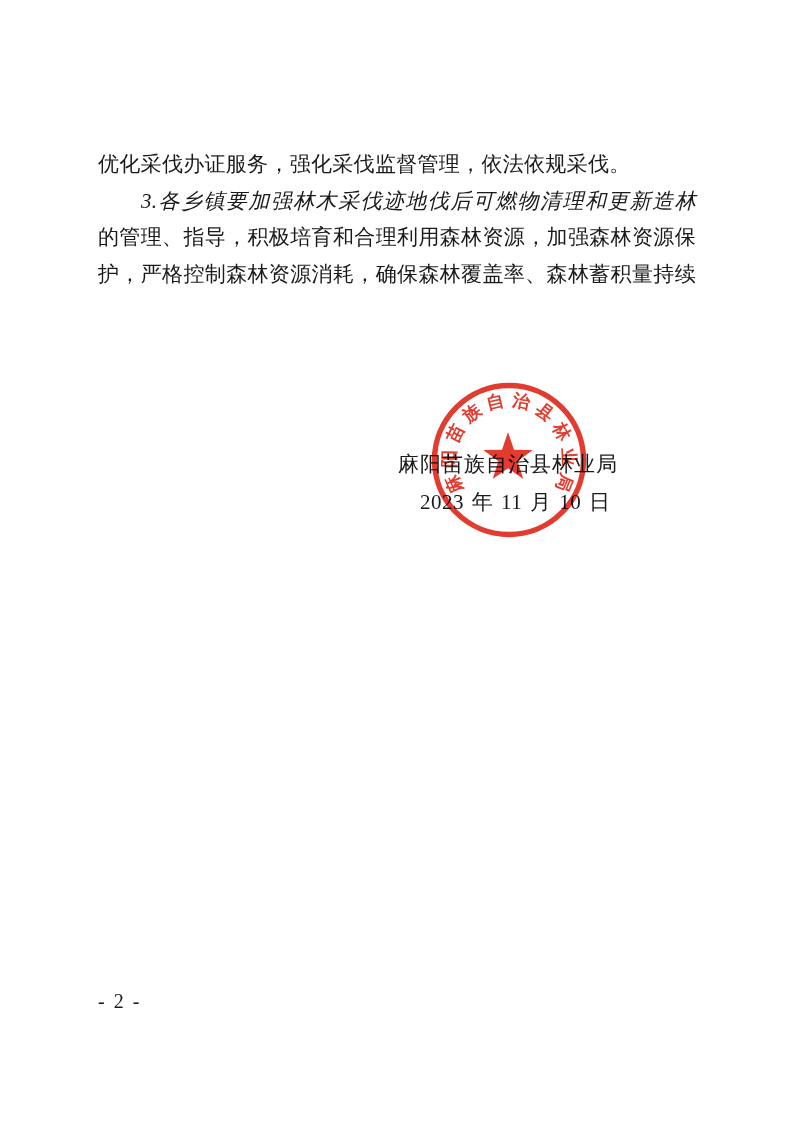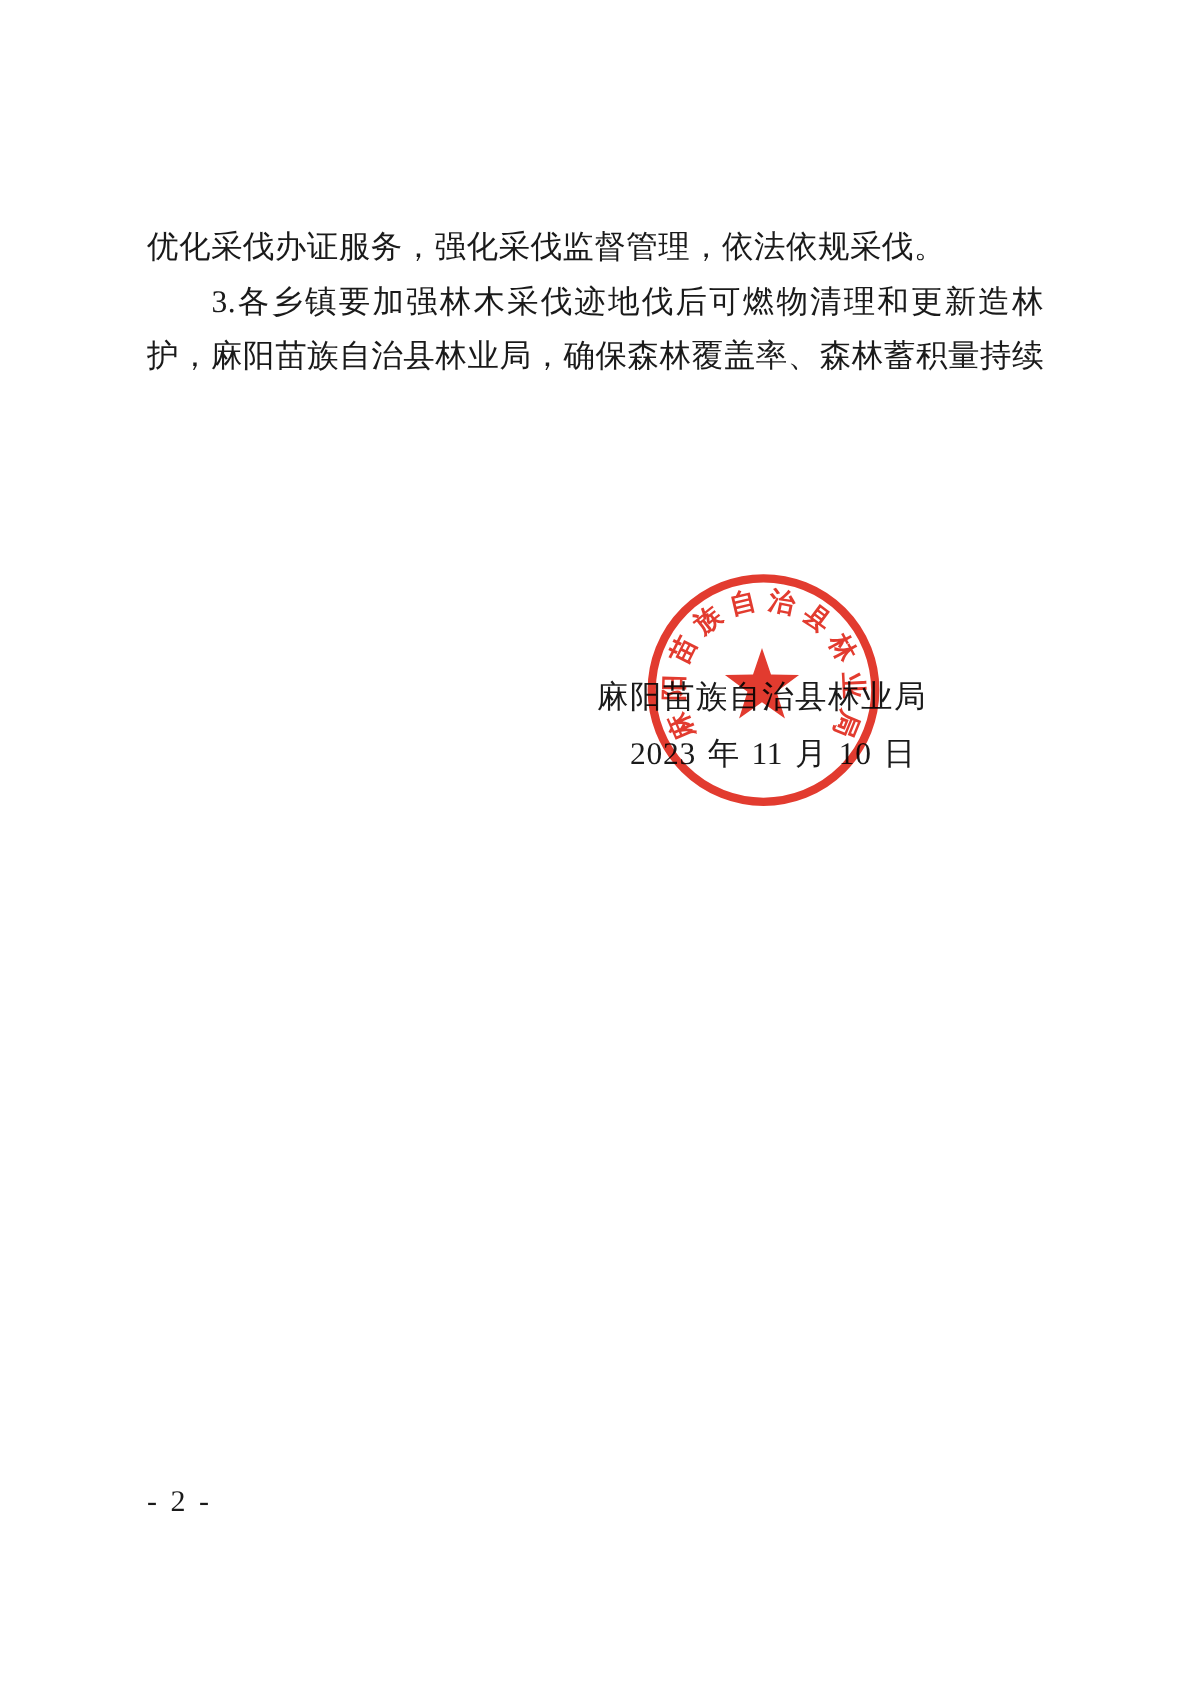--- a/index.html
+++ b/index.html
@@ -24,20 +24,21 @@
     font-size: 21px;
     line-height: 36.5px;
     letter-spacing: 0.3px;
   }
   .body-line {
     white-space: nowrap;
     text-align: left;
   }
   .body-line.indent {
     text-indent: 43px;
+    font-style: italic;
   }
   .body-line.justify {
     white-space: normal;
     text-align: justify;
     text-align-last: justify;
   }
   .signature-line {
     position: absolute;
     left: 398px;
     top: 450px;
@@ -78,21 +79,22 @@
   }
 </style>
 </head>
 <body>
 
 <div class="page">
 
   <div class="body-text" id="body-lines">
       <div class="body-line">优化采伐办证服务，强化采伐监督管理，依法依规采伐。</div>
       <div class="body-line indent justify">3.各乡镇要加强林木采伐迹地伐后可燃物清理和更新造林</div>
-      <div class="body-line justify">护，麻阳苗族自治县林业局，确保森林覆盖率、森林蓄积量持续</div>
+      <div class="body-line justify">的管理、指导，积极培育和合理利用森林资源，加强森林资源保</div>
+      <div class="body-line justify">护，严格控制森林资源消耗，确保森林覆盖率、森林蓄积量持续</div>
     </div>
 
   <div class="signature-line">麻阳苗族自治县林业局</div>
 
   <div class="date-line">2023 年 11 月 10 日</div>
 
   <svg class="stamp-svg" viewBox="0 0 793 1122" xmlns="http://www.w3.org/2000/svg">
 
     <circle cx="509" cy="460" r="74.5" fill="none" stroke-width="5.5" stroke="#e02a1d"></circle>
 

